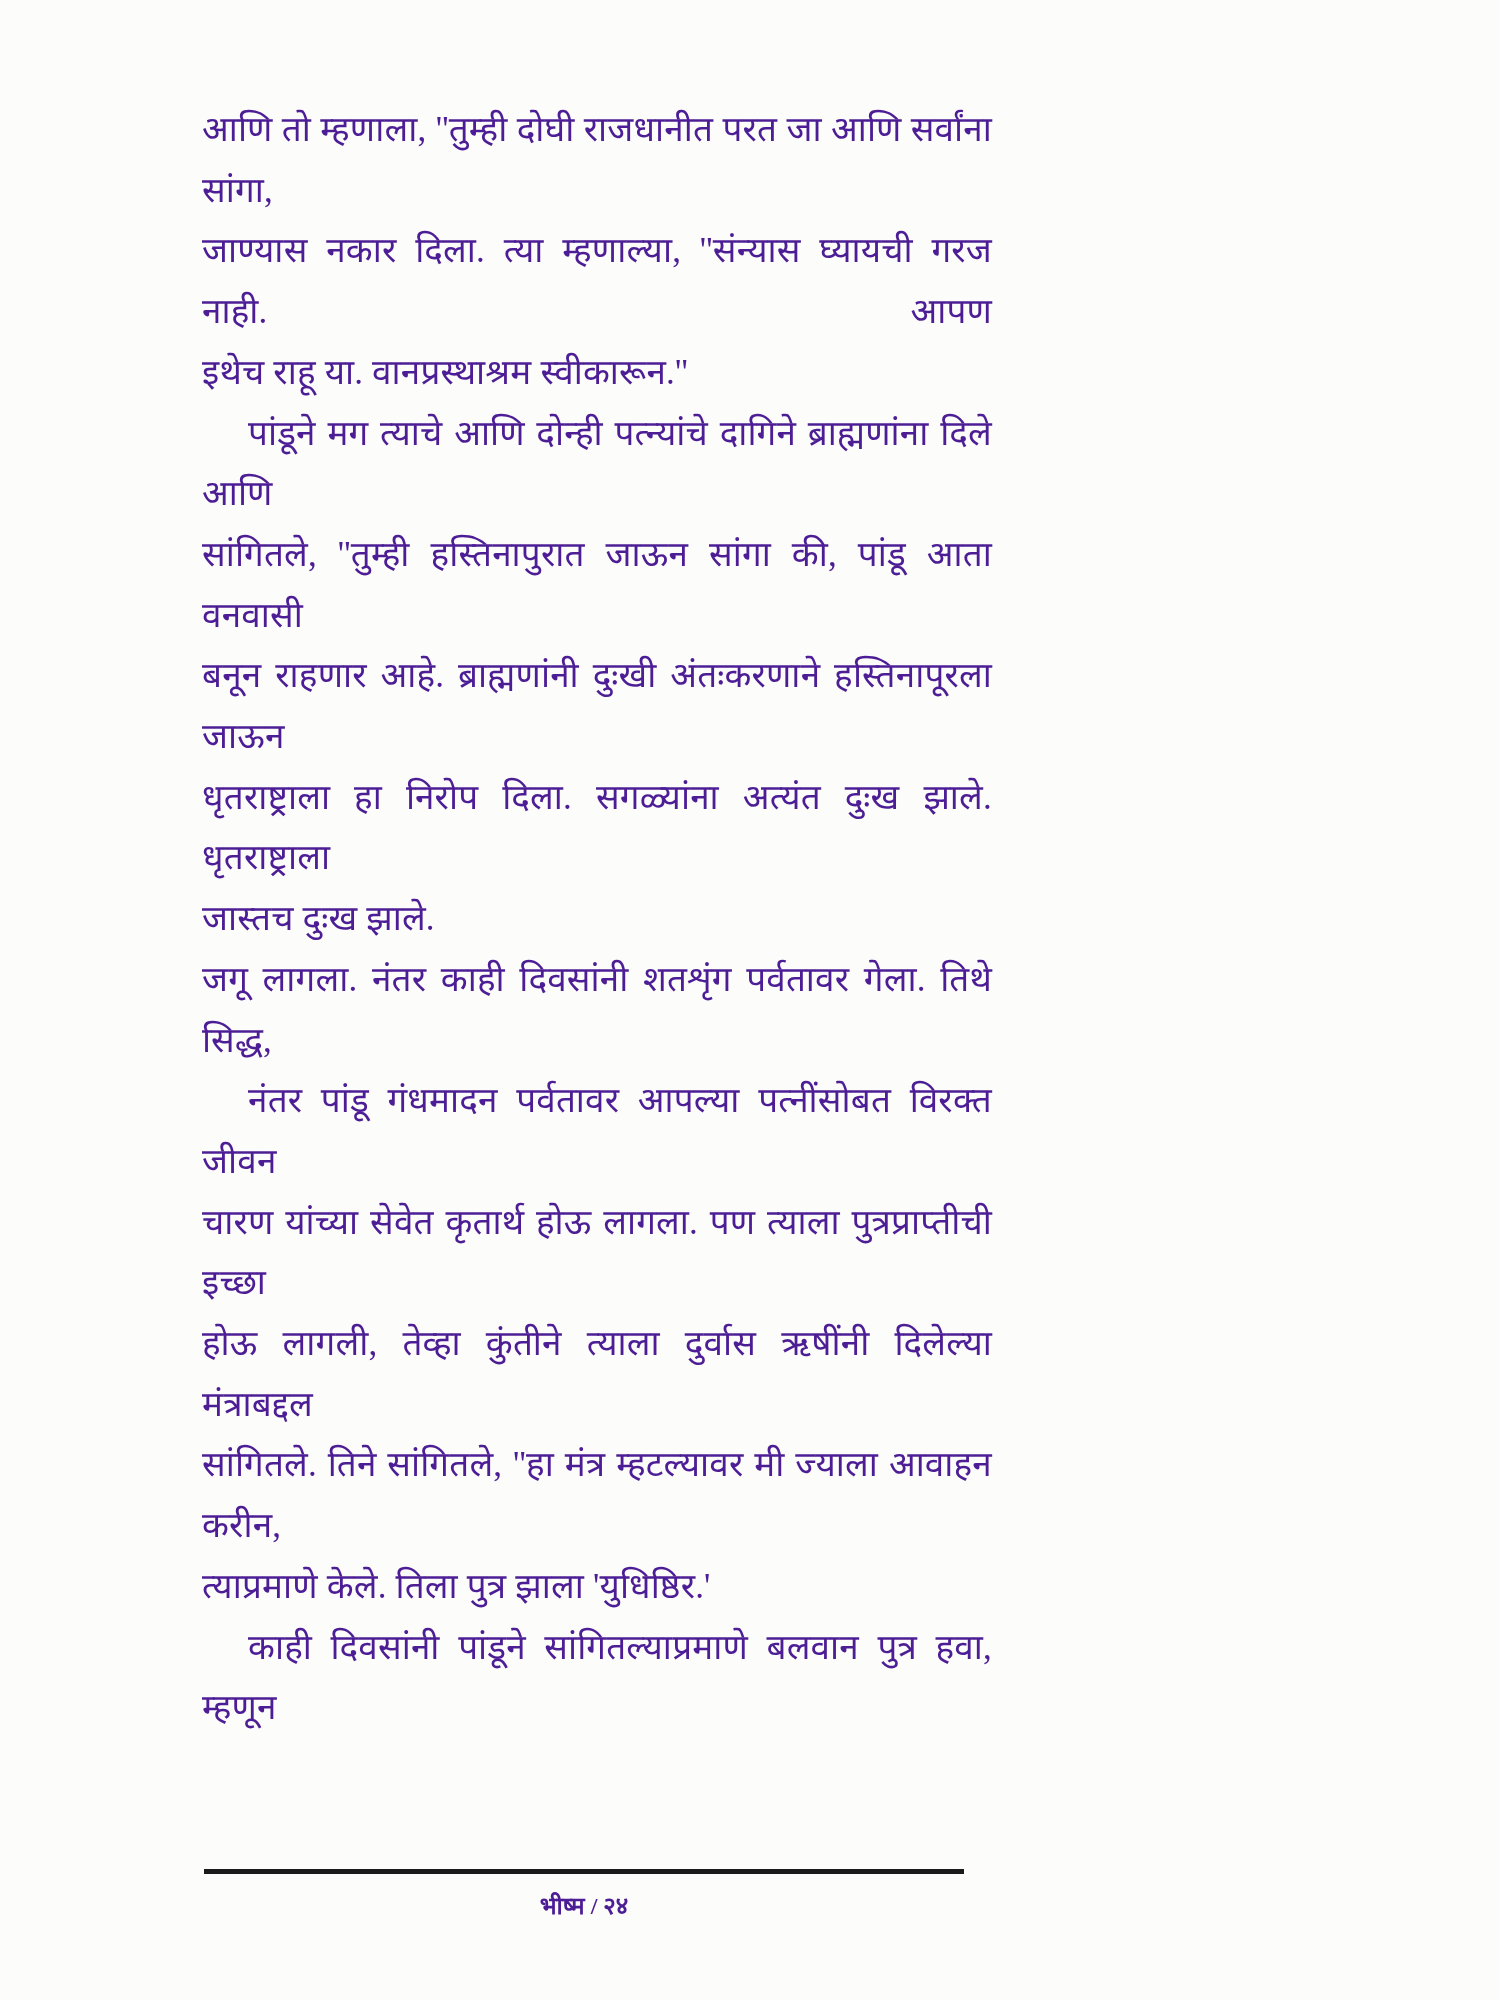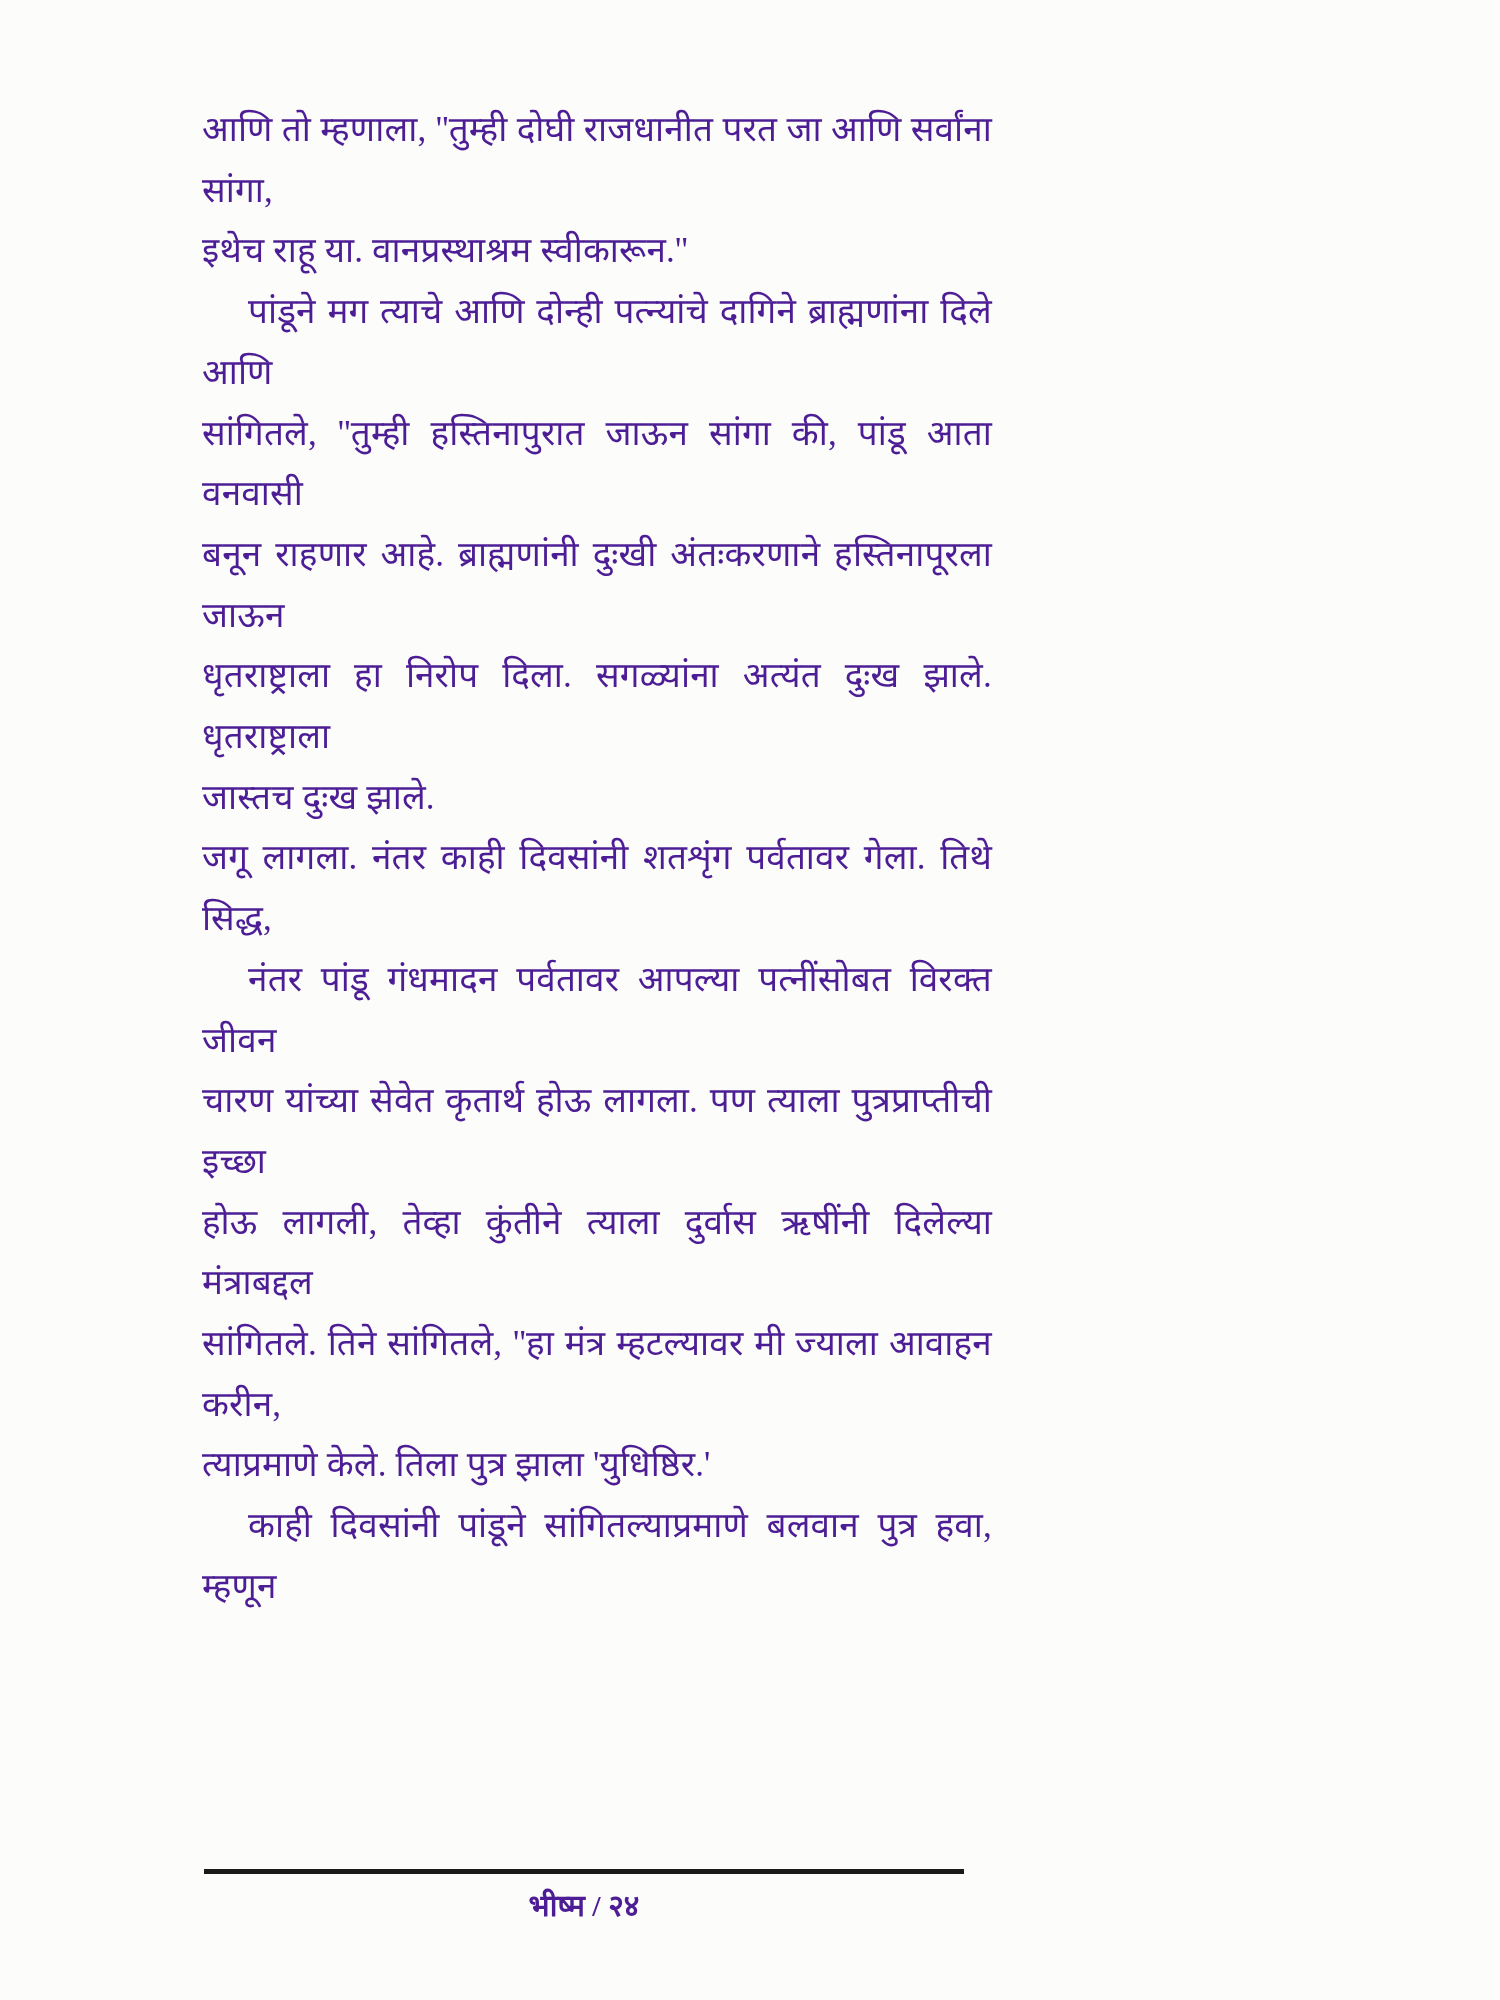--- a/index.html
+++ b/index.html
@@ -46,32 +46,33 @@
     width: 760px;
     height: 5px;
     background: #1a1a1a;
   }
   .footer-text {
     position: absolute;
     left: 204px;
     top: 1880px;
     width: 760px;
     text-align: center;
-    font-size: 30px;
+    font-size: 24px;
     font-weight: bold;
     line-height: 52px;
   }
 </style>
 </head>
 <body>
 
 <div class="page">
 
   <div class="text-block">
       <div class="line">आणि तो म्हणाला, ''तुम्ही दोघी राजधानीत परत जा आणि सर्वांना सांगा,</div>
+      <div class="line">जाण्यास नकार दिला. त्या म्हणाल्या, ''संन्यास घ्यायची गरज नाही. आपण</div>
       <div class="line no-justify">इथेच राहू या. वानप्रस्थाश्रम स्वीकारून.''</div>
       <div class="line indent">पांडूने मग त्याचे आणि दोन्ही पत्न्यांचे दागिने ब्राह्मणांना दिले आणि</div>
       <div class="line">सांगितले, ''तुम्ही हस्तिनापुरात जाऊन सांगा की, पांडू आता वनवासी</div>
       <div class="line">बनून राहणार आहे. ब्राह्मणांनी दुःखी अंतःकरणाने हस्तिनापूरला जाऊन</div>
       <div class="line">धृतराष्ट्राला हा निरोप दिला. सगळ्यांना अत्यंत दुःख झाले. धृतराष्ट्राला</div>
       <div class="line no-justify">जास्तच दुःख झाले.</div>
       <div class="line">जगू लागला. नंतर काही दिवसांनी शतशृंग पर्वतावर गेला. तिथे सिद्ध,</div>
       <div class="line indent">नंतर पांडू गंधमादन पर्वतावर आपल्या पत्नींसोबत विरक्त जीवन</div>
       <div class="line">चारण यांच्या सेवेत कृतार्थ होऊ लागला. पण त्याला पुत्रप्राप्तीची इच्छा</div>
       <div class="line">होऊ लागली, तेव्हा कुंतीने त्याला दुर्वास ऋषींनी दिलेल्या मंत्राबद्दल</div>

